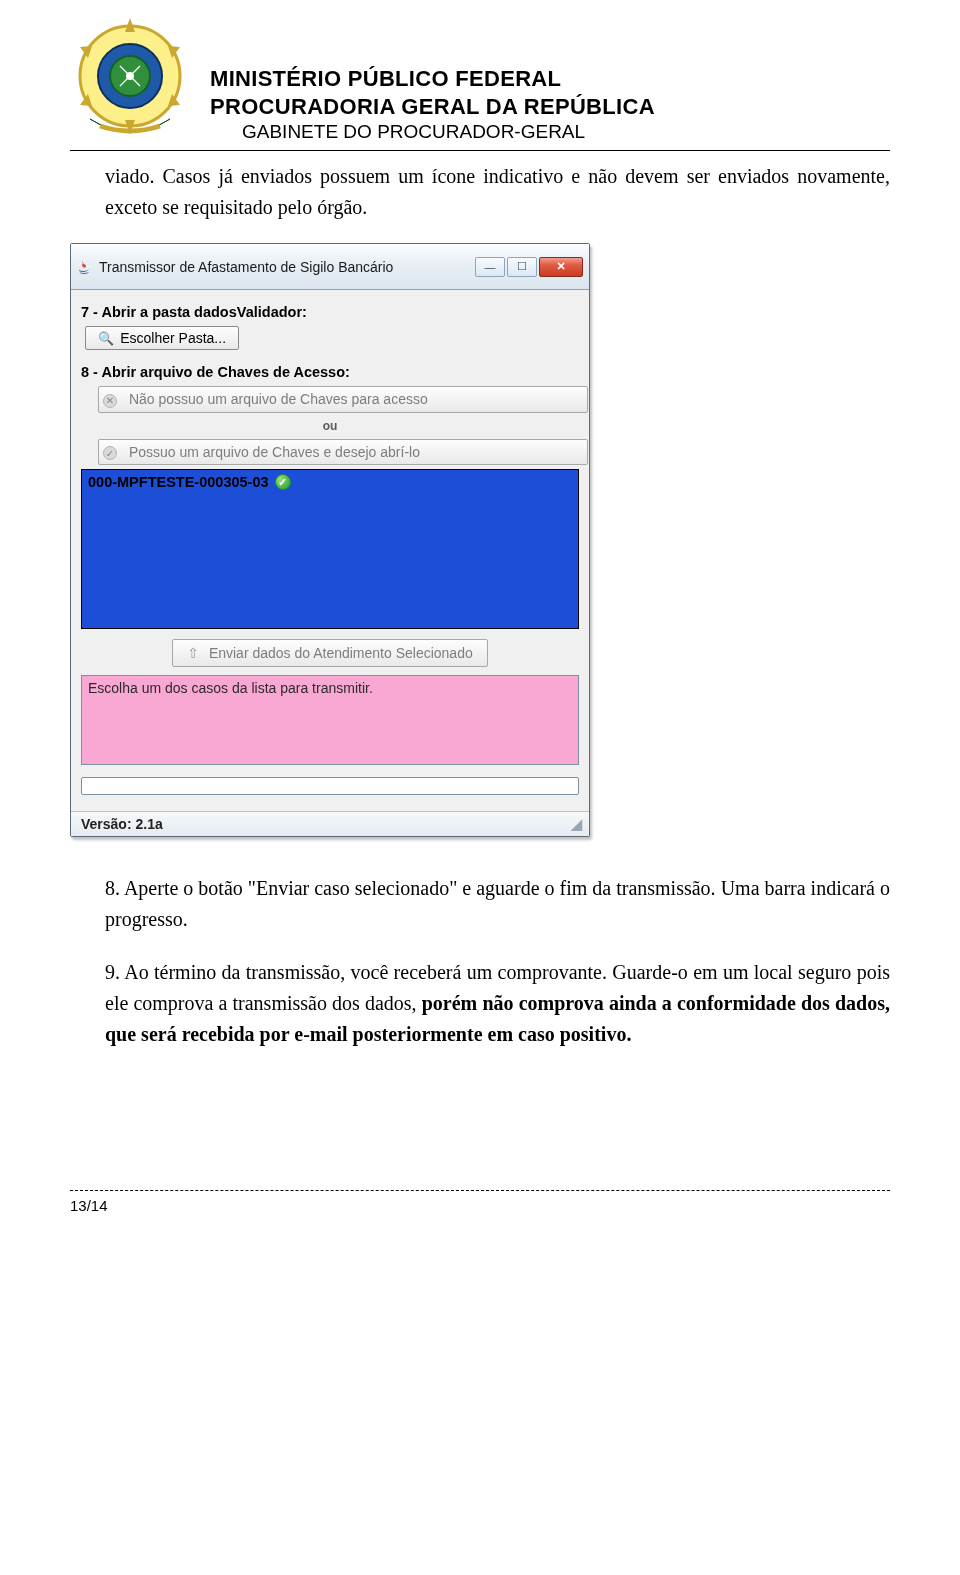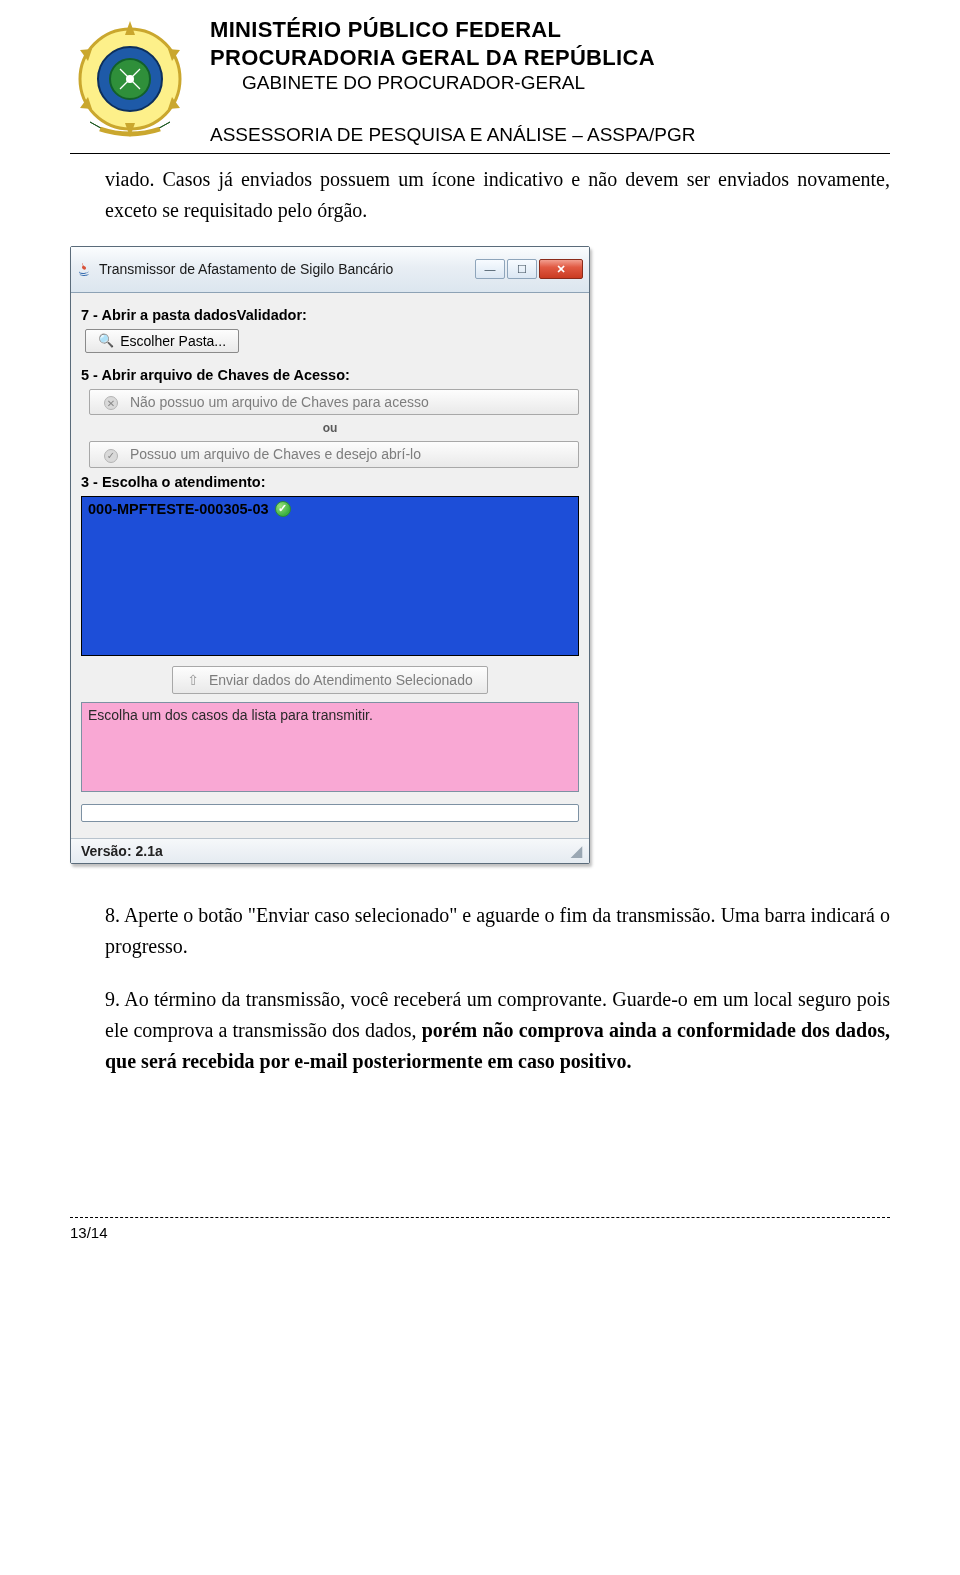--- a/index.html
+++ b/index.html
@@ -112,21 +112,21 @@
     background: linear-gradient(#fdfdfd,#e9e9e9);
     border:1px solid #8a8a8a; border-radius:2px;
     padding: 3px 12px; font-size: 14px; color:#000;
     margin: 0 0 8px 4px;
   }
   .ss-btn .ico { font-size: 13px; color:#5a7aa2; }
   .ss-sub-btn {
     display:block; width: calc(100% - 8px);
     background: linear-gradient(#fdfdfd,#e9e9e9);
     border:1px solid #a8a8a8; border-radius:2px;
-    padding:4px 14px; margin:4px 8px; font-size:14px; color:#7d7d7d; text-align:left;
+    padding:4px 4px; margin:4px 17px; font-size:14px; color:#7d7d7d; text-align:left;
   }
   .ss-sub-btn .bullet {
     display:inline-flex; width:14px;height:14px; border-radius:50%;
     background:#d9d9d9; border:1px solid #b4b4b4; margin-right:8px;
     align-items:center; justify-content:center; font-size:10px; color:#888;
   }
   .ou { text-align:center; font-weight:bold; color:#5a5a5a; margin:6px 0; font-size:12px;}
   .list-box {
     background:#1d4ed8; border:1px solid #000000; height:160px;
     margin: 4px 0 10px 0; padding:4px 6px; overflow:auto;
@@ -195,21 +195,20 @@
           <line x1="70" y1="52" x2="50" y2="72"></line>
         </g>
       <circle cx="60" cy="62" r="4" fill="#fff"></circle>
       <path d="M20,105 Q60,130 100,105 Q80,118 60,118 Q40,118 20,105 Z" fill="#3a8c3c" stroke="#1f5a24" stroke-width="1"></path>
       <path d="M30,112 Q60,122 90,112" stroke="#caa72e" stroke-width="5" fill="none"></path>
     </svg>
     <div class="header-text">
       <div class="l1">MINISTÉRIO PÚBLICO FEDERAL</div>
       <div class="l2">PROCURADORIA GERAL DA REPÚBLICA</div>
       <div class="l3">GABINETE DO PROCURADOR-GERAL</div>
-      <div class="subheader">ASSESSORIA DE PESQUISA E ANÁLISE – ASSPA/PGR</div>
     </div>
   </div>
 
   <hr class="rule">
 
   <p class="body-text">viado. Casos já enviados possuem um ícone indicativo e não devem ser enviados novamente, exceto se requisitado pelo órgão.</p>
 
   <div class="screenshot">
     <div class="titlebar">
       <span class="title-java-icon">
@@ -227,32 +226,31 @@
       </div>
     </div>
 
     <div class="win-panel">
       <div class="step-label">7 - Abrir a pasta dadosValidador:</div>
       <button class="ss-btn">
         <span class="ico">🔍</span>
         <span>Escolher Pasta...</span>
       </button>
 
-      <div class="step-label">5 - Abrir arquivo de Chaves de Acesso:</div>
+      <div class="step-label">8 - Abrir arquivo de Chaves de Acesso:</div>
       <div class="ss-sub-btn">
         <span class="bullet">✕</span>
         <span>Não possuo um arquivo de Chaves para acesso</span>
       </div>
       <div class="ou">ou</div>
       <div class="ss-sub-btn">
         <span class="bullet">✓</span>
         <span>Possuo um arquivo de Chaves e desejo abrí-lo</span>
       </div>
 
-      <div class="step-label">3 - Escolha o atendimento:</div>
       <div class="list-box">
         <div class="list-row">
           <span>000-MPFTESTE-000305-03</span>
           <span class="check-circle">✓</span>
         </div>
       </div>
 
       <button class="send-btn">
         <span style="color:#9a9a9a;margin-right:6px;">⇧</span>
         <span>Enviar dados do Atendimento Selecionado</span>

